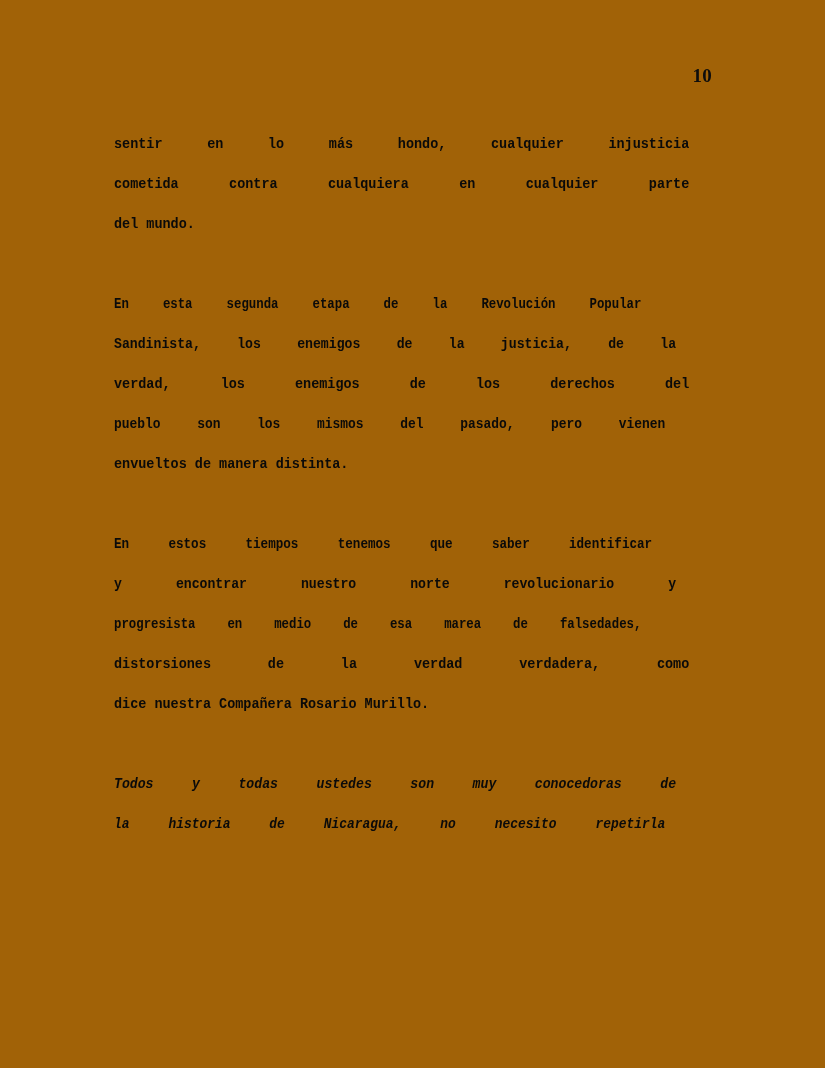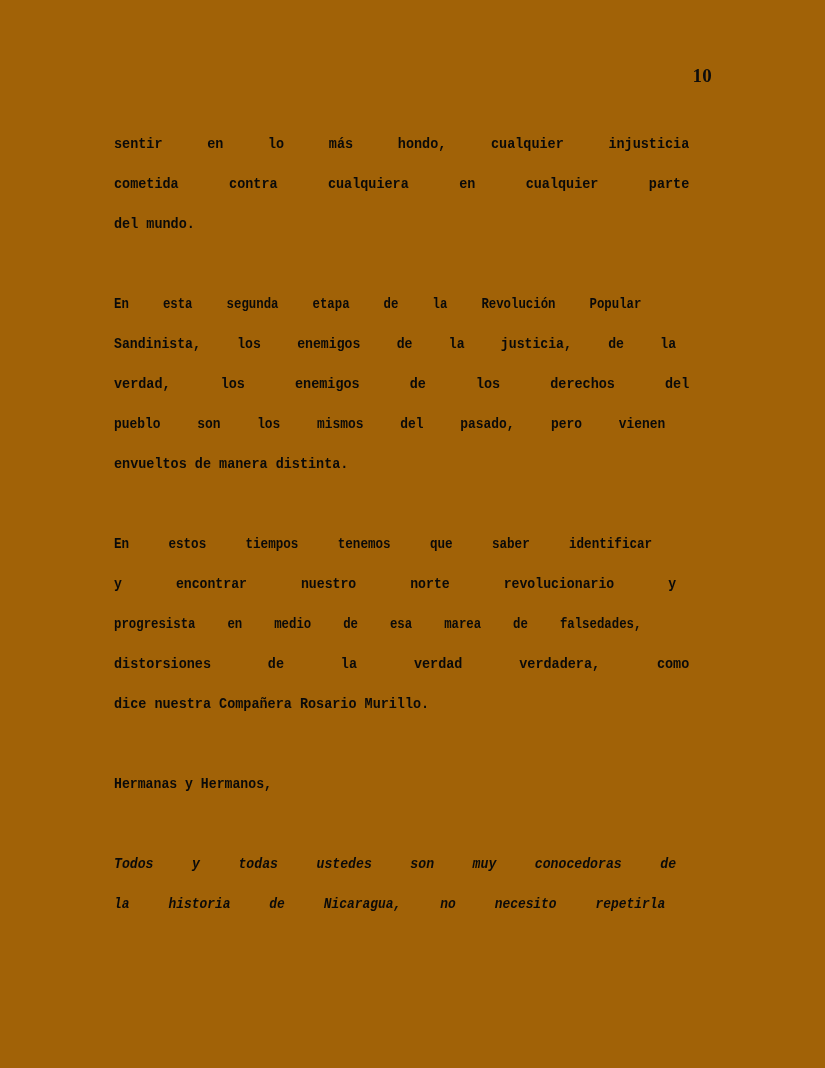--- a/index.html
+++ b/index.html
@@ -177,23 +177,20 @@
           <span>distorsiones</span>
           <span>de</span>
           <span>la</span>
           <span>verdad</span>
           <span>verdadera,</span>
           <span>como</span>
         </span>
         <span class="line sq-96">dice nuestra Compañera Rosario Murillo.</span>
       </p>
       <p class="para">
-        <span class="line sq-94">Hermanas y Hermanos,</span>
-      </p>
-      <p class="para">
         <span class="line sq-94 just">
           <span>Todos</span>
           <span>y</span>
           <span>todas</span>
           <span>ustedes</span>
           <span>son</span>
           <span>muy</span>
           <span>conocedoras</span>
           <span>de</span>
         </span>

